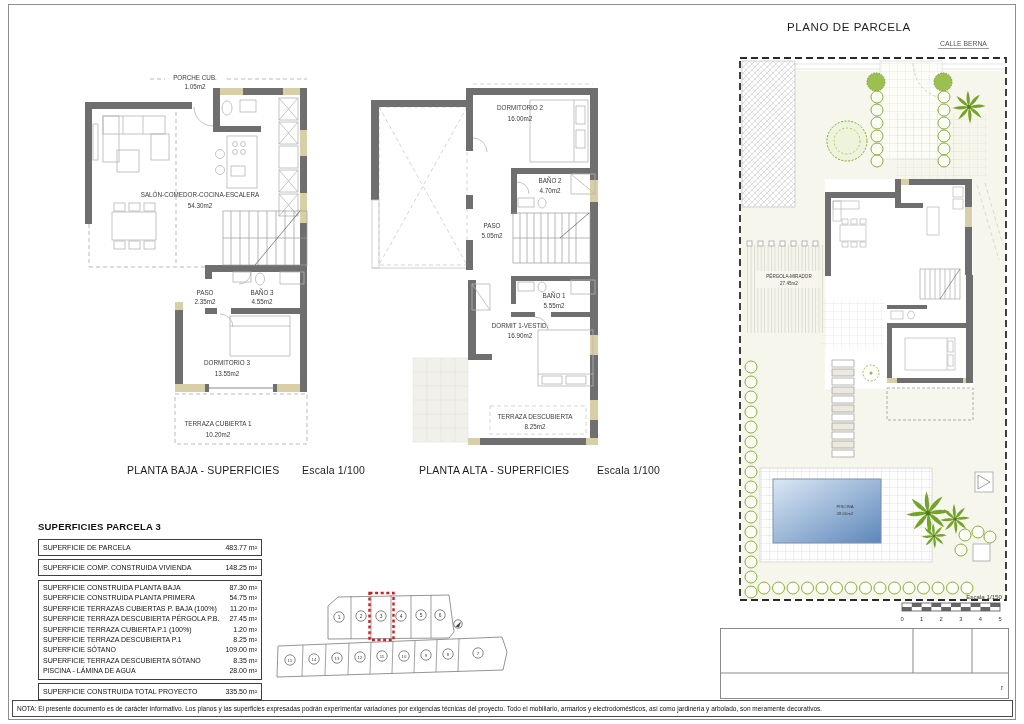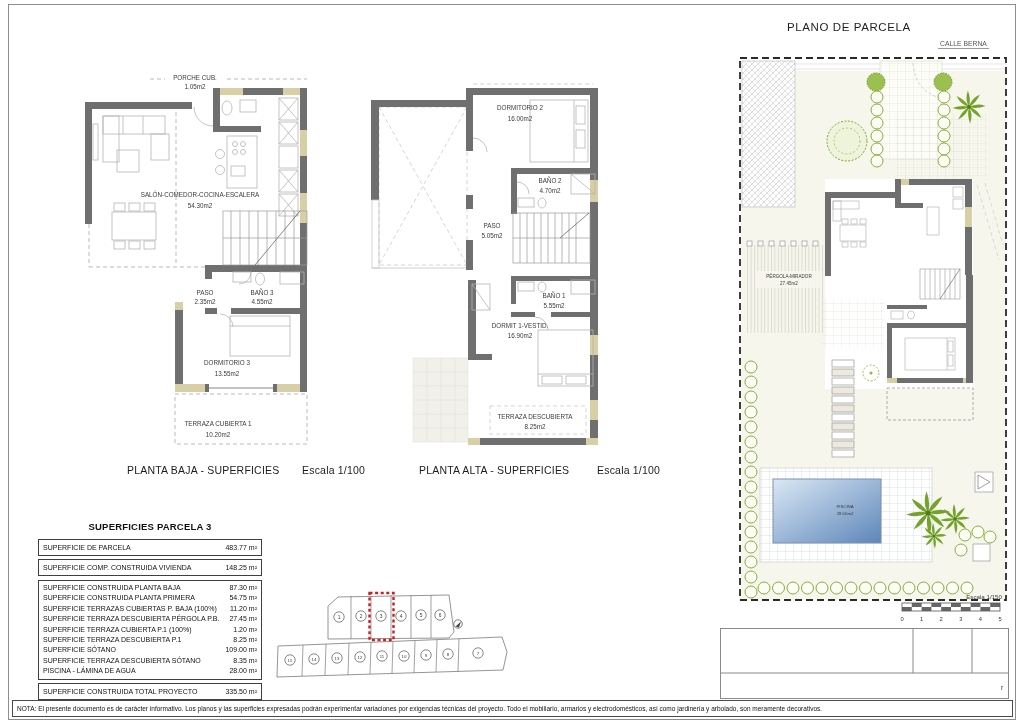--- a/index.html
+++ b/index.html
@@ -5,21 +5,21 @@
   html,body{margin:0;padding:0;background:#e8e8e8;}
   #sheet{position:relative;width:1024px;height:724px;background:#ffffff;overflow:hidden;
          font-family:"Liberation Sans",sans-serif;color:#222;}
   .abs{position:absolute;}
   .frame{border:1px solid #8d8d8d;}
   .plano-title{font-size:11.5px;letter-spacing:.6px;color:#1f1f1f;}
   .street{font-size:6.8px;color:#555;border-bottom:1px solid #9a9a9a;padding:0 2px 1px 2px;}
   .caption{font-size:10.5px;color:#1c1c1c;letter-spacing:.2px;white-space:nowrap;padding-left:44px;}
   svg text{font-family:"Liberation Sans",sans-serif;fill:#3a3a3a;}
   .stable{left:38px;top:521px;width:224px;}
-  .stable .ttl{font-weight:bold;font-size:9.5px;text-align:center;letter-spacing:.2px;color:#111;margin-bottom:7px;}
+  .stable .ttl{font-weight:bold;font-size:9.5px;letter-spacing:.2px;color:#111;margin-bottom:7px;}
   .sbox{border:1px solid #3f3f3f;background:#fff;padding:2px 4px;margin-bottom:3px;font-size:7px;color:#111;}
   .sbox.gap{margin-top:4px;}
   .srow{display:flex;justify-content:space-between;line-height:10.4px;white-space:nowrap;}
   .srow .v{padding-left:6px;}
   .one{line-height:11px;}
   .footer-note{left:12px;top:700px;width:991px;height:15px;border:1px solid #4a4a4a;
                font-size:6.5px;line-height:15px;padding:0 4px;white-space:nowrap;overflow:hidden;color:#111;background:#fff;}
 </style>
 </head>
 <body>

